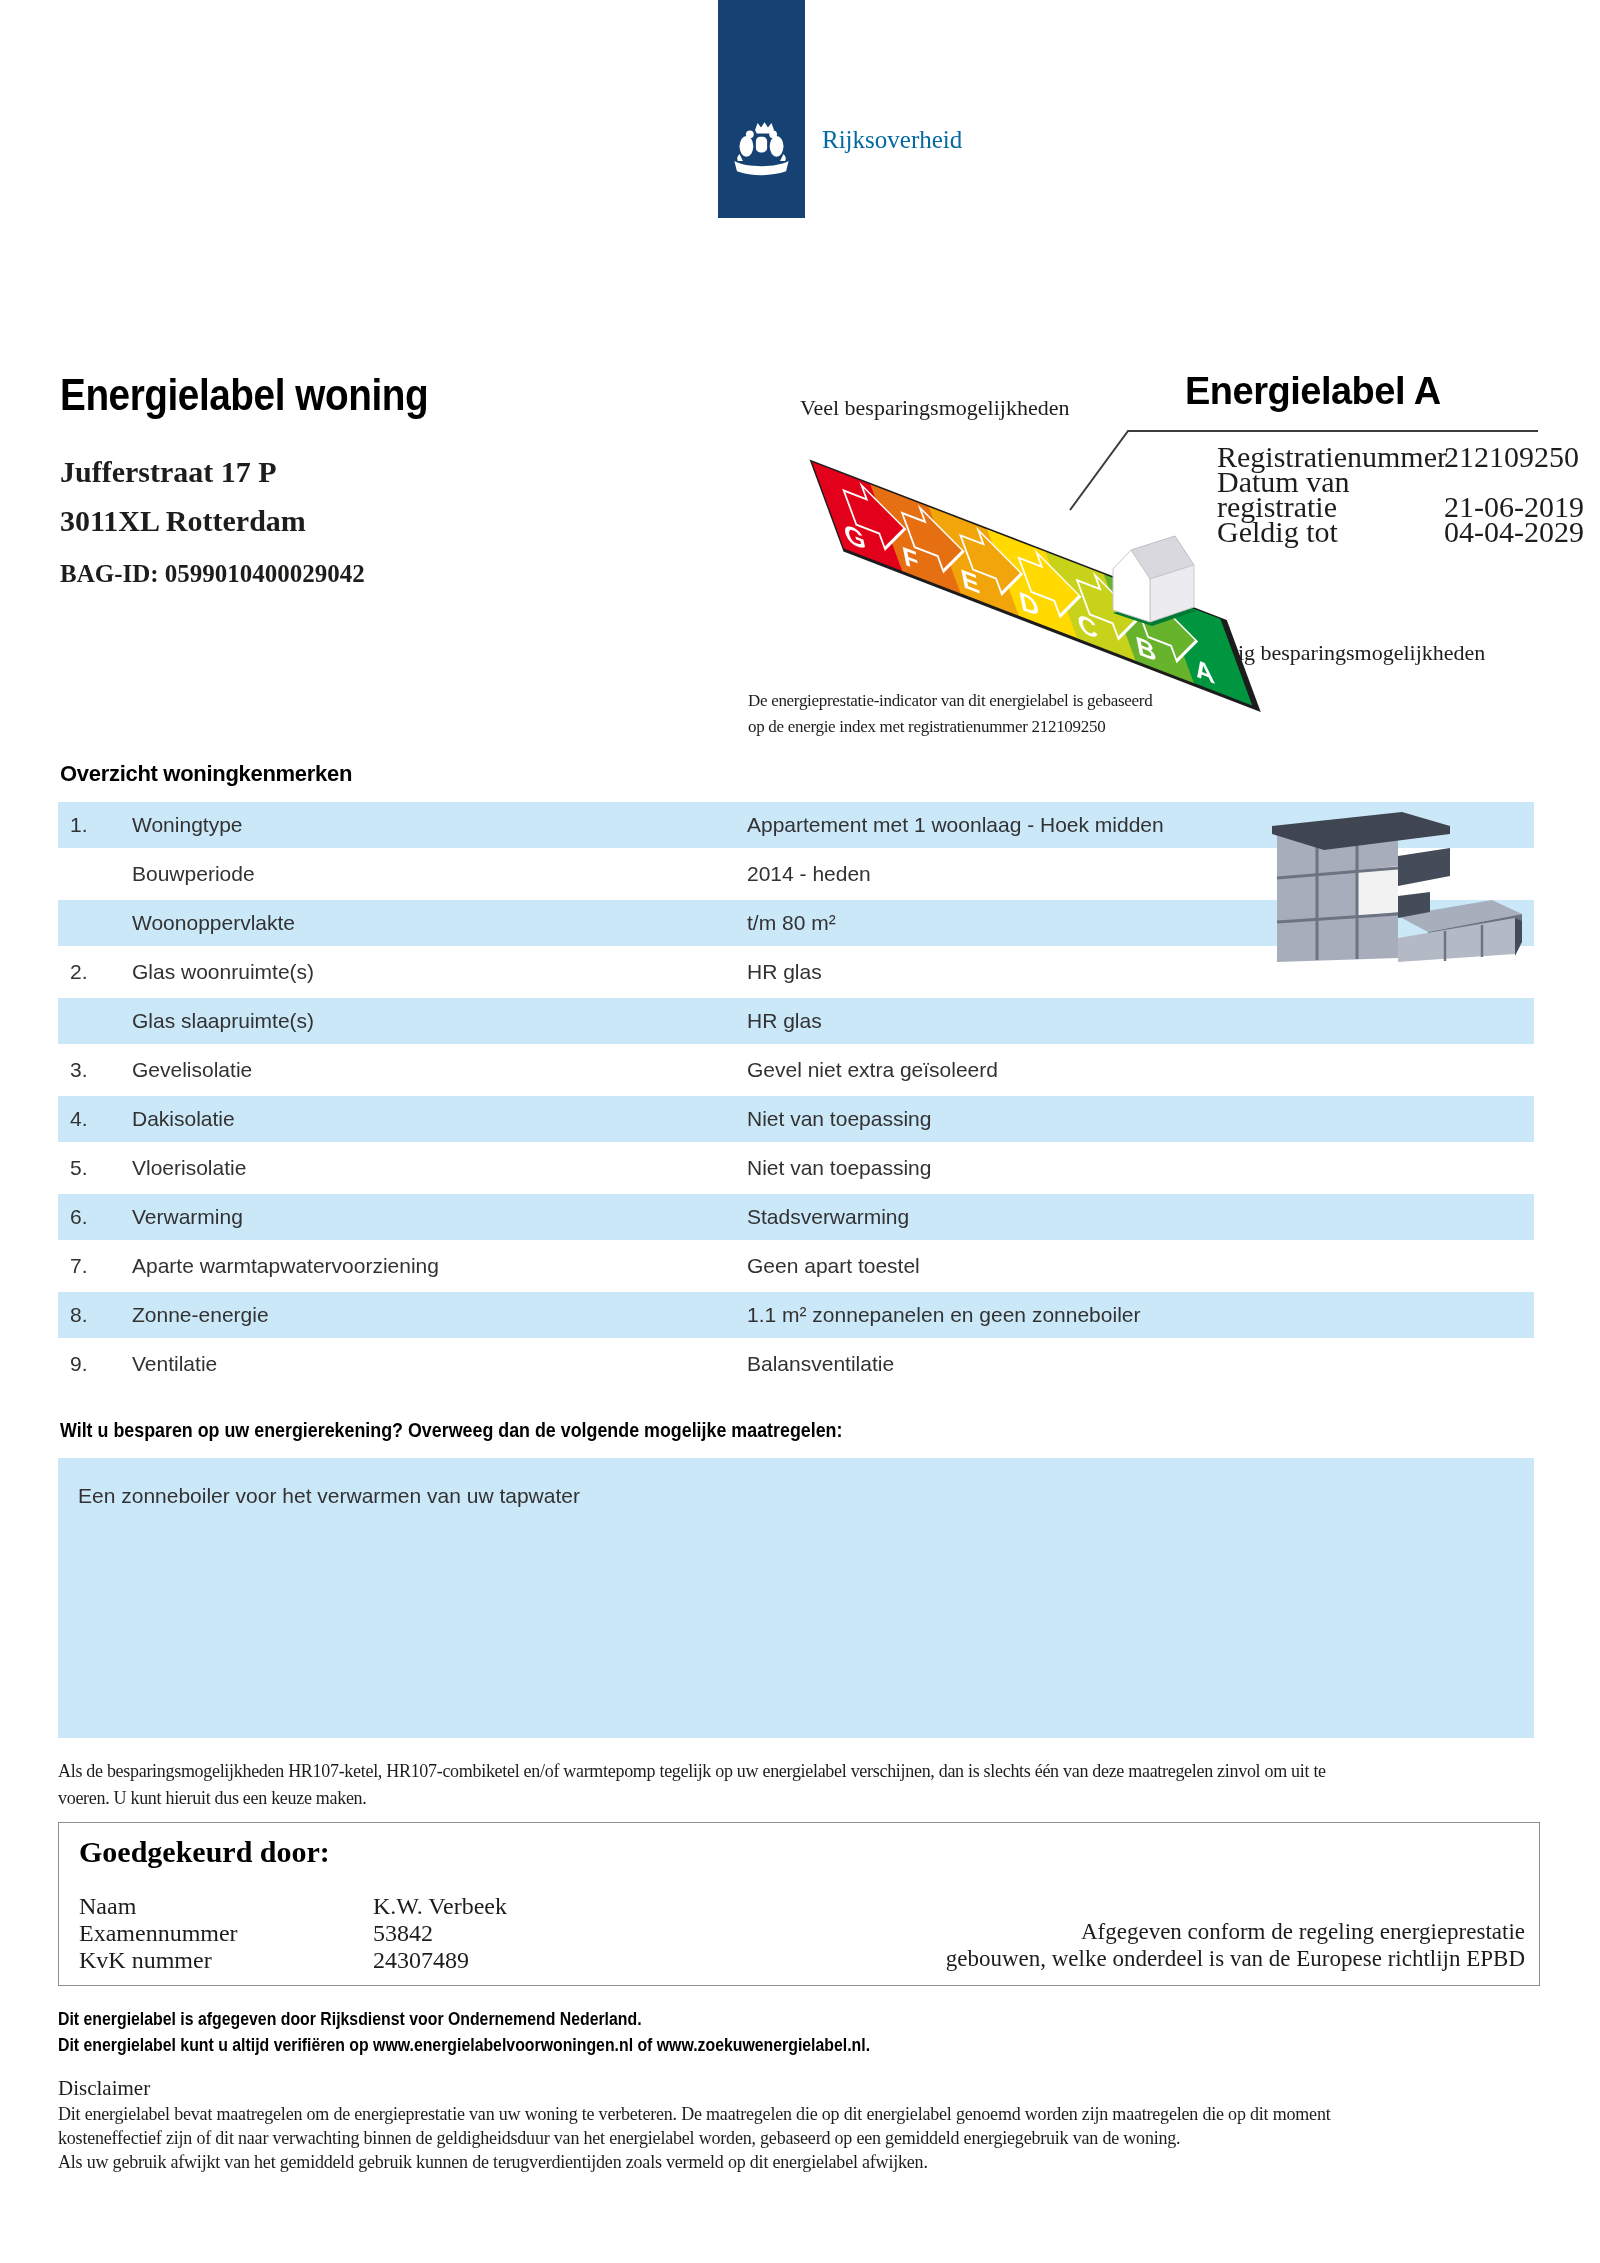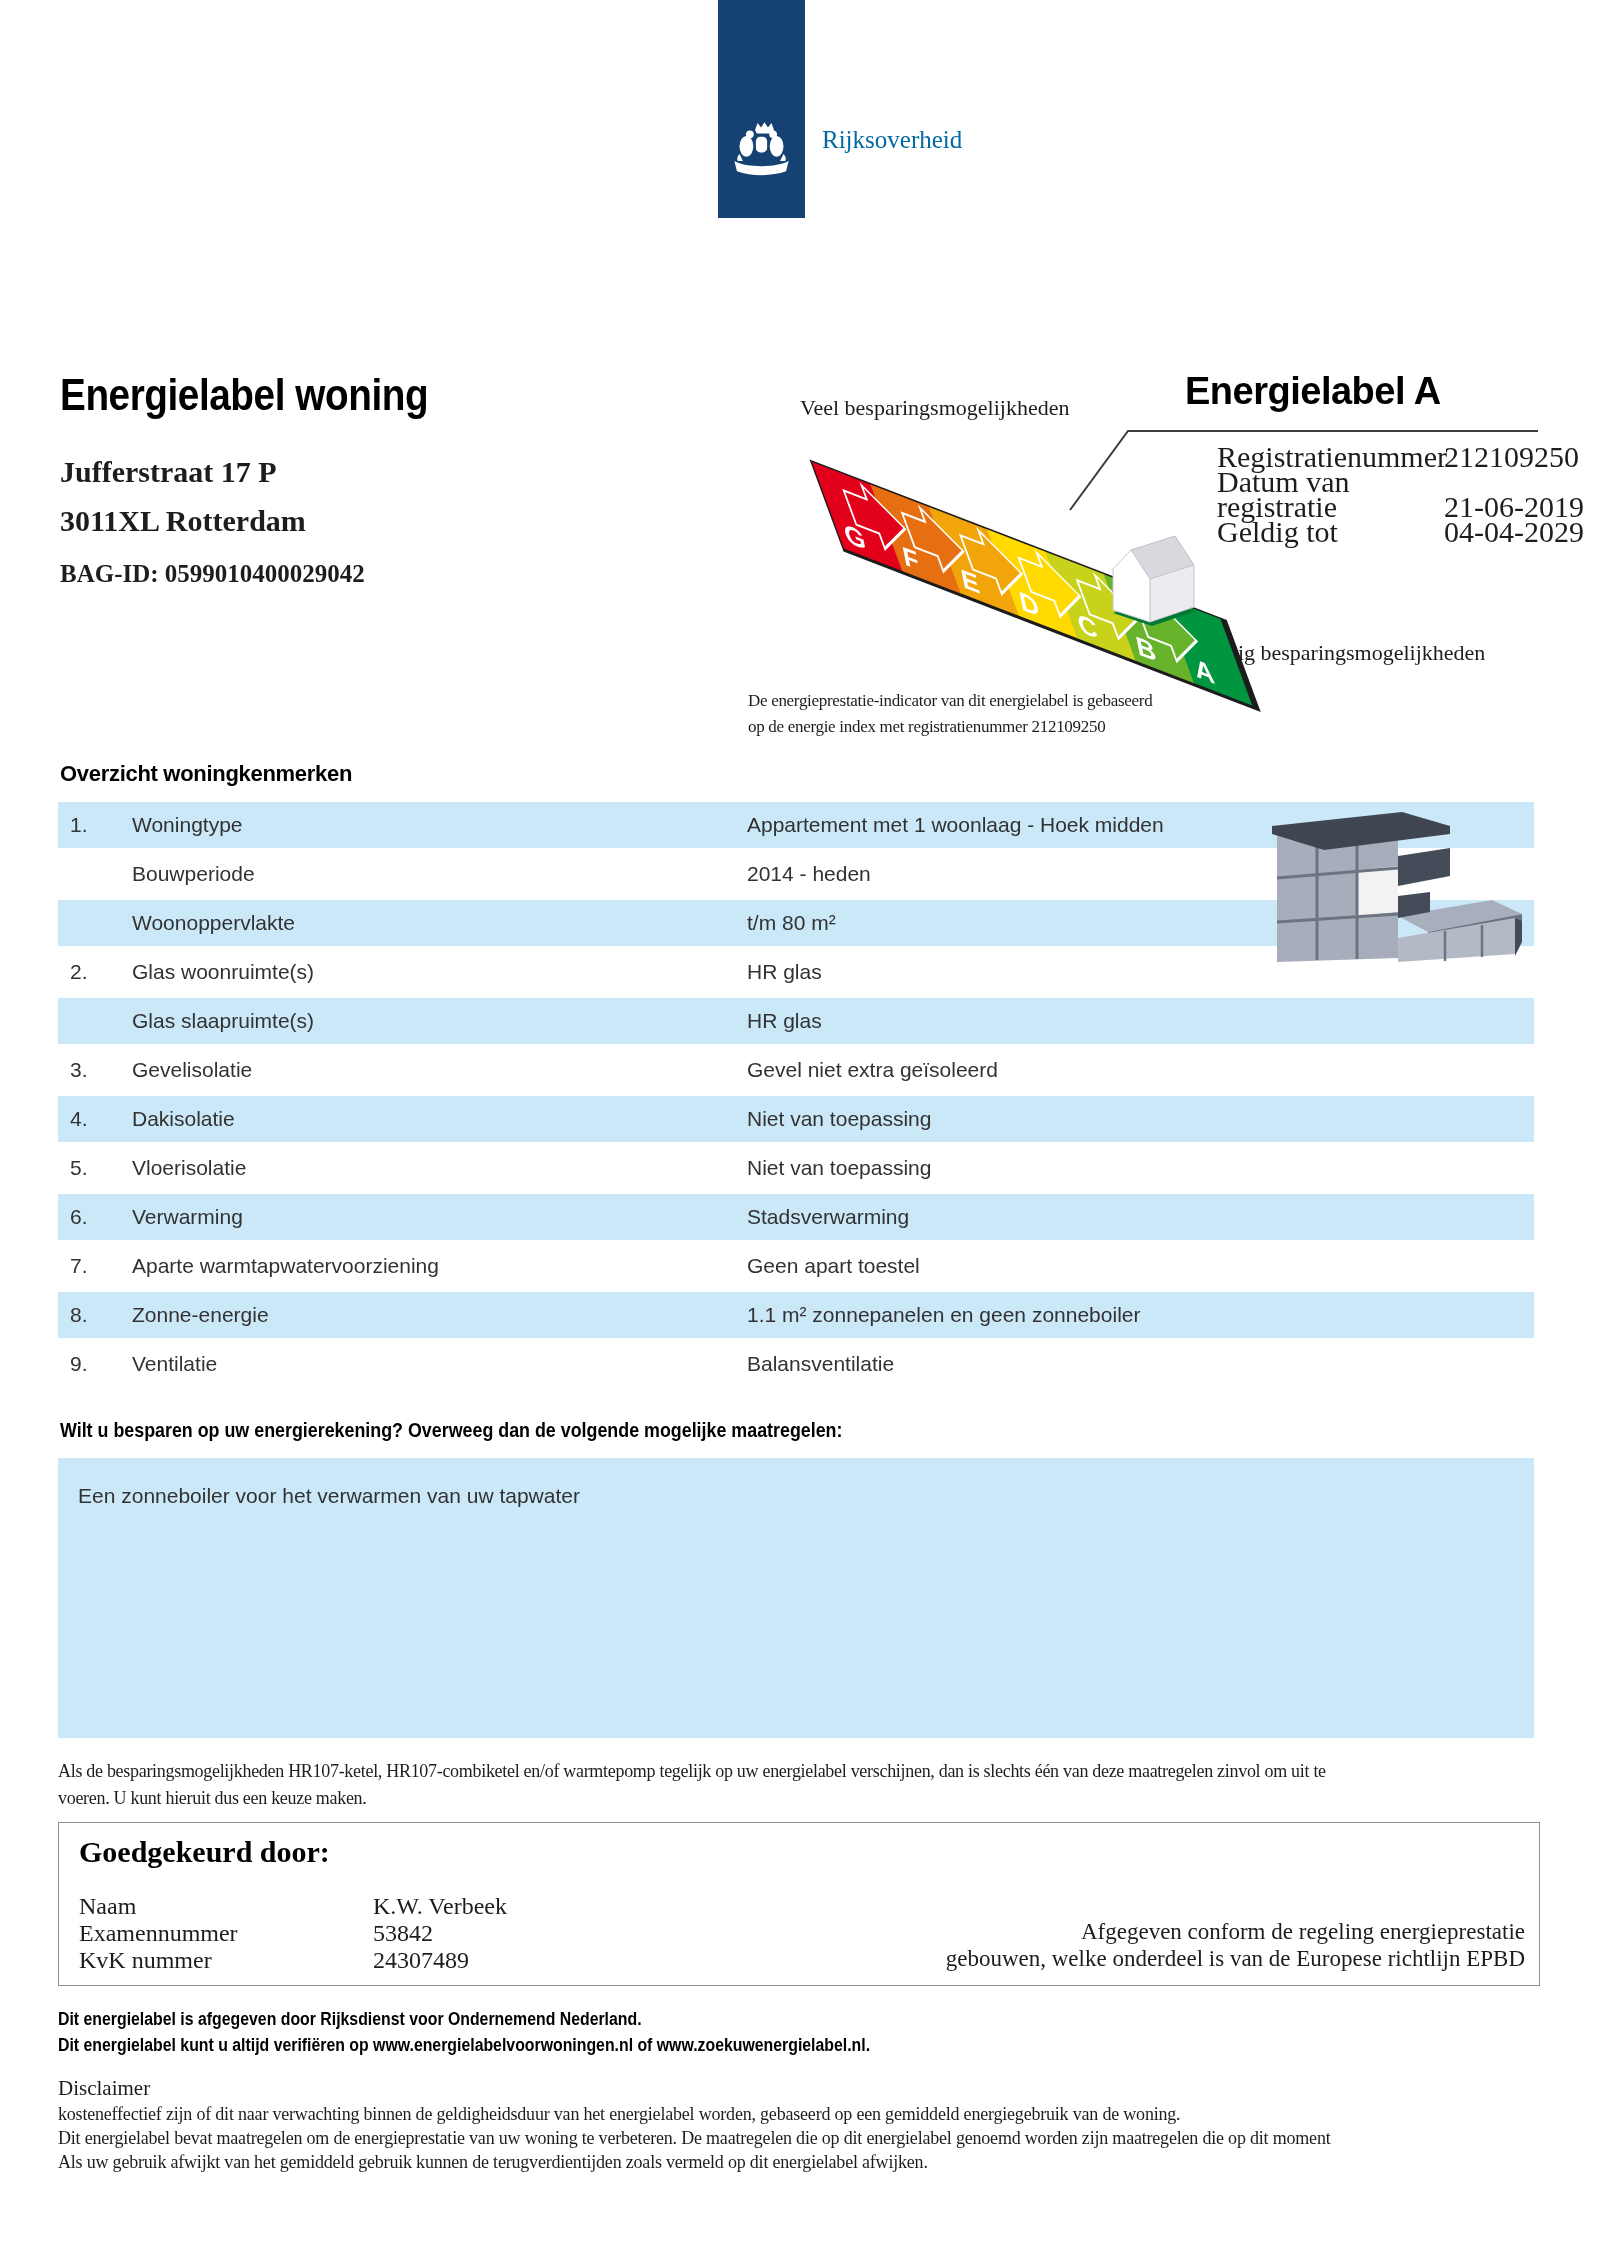--- a/index.html
+++ b/index.html
@@ -241,18 +241,18 @@
       <div>gebouwen, welke onderdeel is van de Europese richtlijn EPBD</div>
     </div>
   </div>
 
   <div class="abs issued">
     <div>Dit energielabel is afgegeven door Rijksdienst voor Ondernemend Nederland.</div>
     <div>Dit energielabel kunt u altijd verifiëren op www.energielabelvoorwoningen.nl of www.zoekuwenergielabel.nl.</div>
   </div>
   <div class="abs disc-head">Disclaimer</div>
   <div class="abs disc">
+    <div>Dit energielabel bevat maatregelen om de energieprestatie van uw woning te verbeteren. De maatregelen die op dit energielabel genoemd worden zijn maatregelen die op dit moment</div>
     <div>kosteneffectief zijn of dit naar verwachting binnen de geldigheidsduur van het energielabel worden, gebaseerd op een gemiddeld energiegebruik van de woning.</div>
-    <div>Dit energielabel bevat maatregelen om de energieprestatie van uw woning te verbeteren. De maatregelen die op dit energielabel genoemd worden zijn maatregelen die op dit moment</div>
     <div>Als uw gebruik afwijkt van het gemiddeld gebruik kunnen de terugverdientijden zoals vermeld op dit energielabel afwijken.</div>
   </div>
 
 </div>
 
 </body></html>

